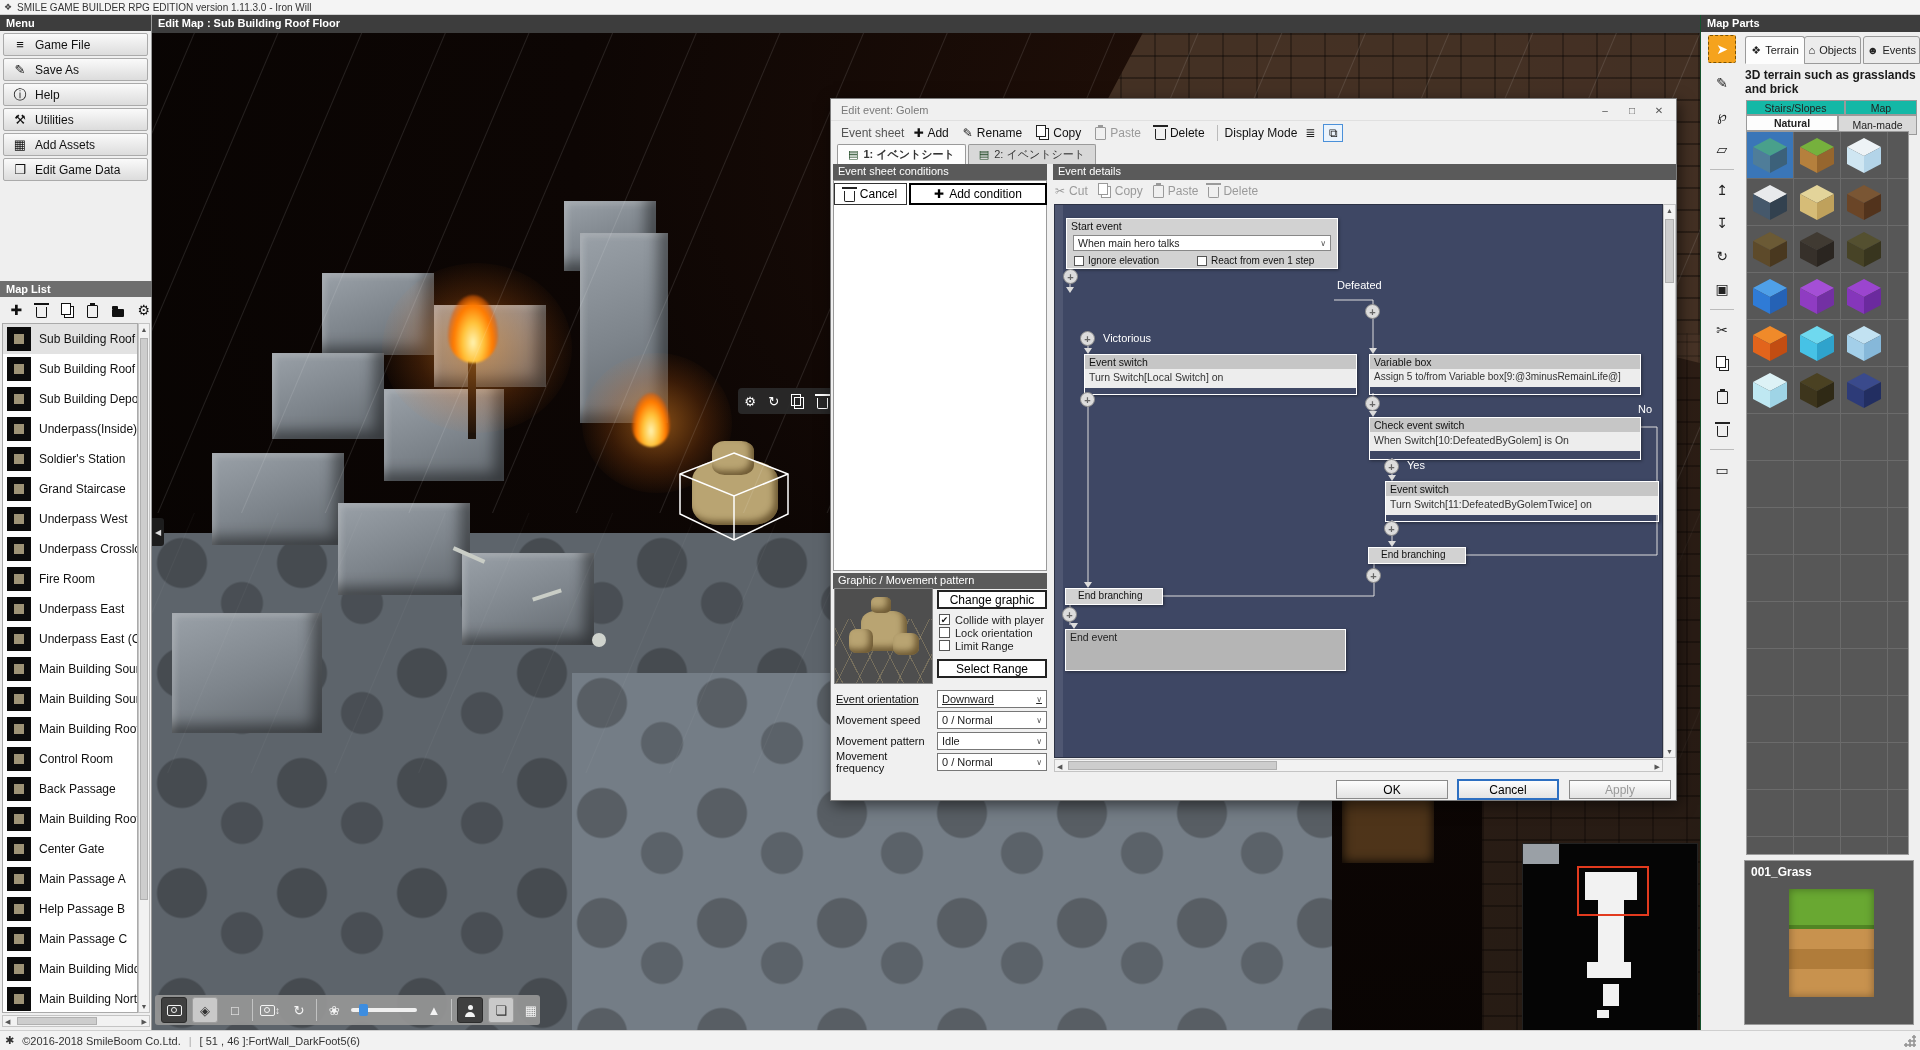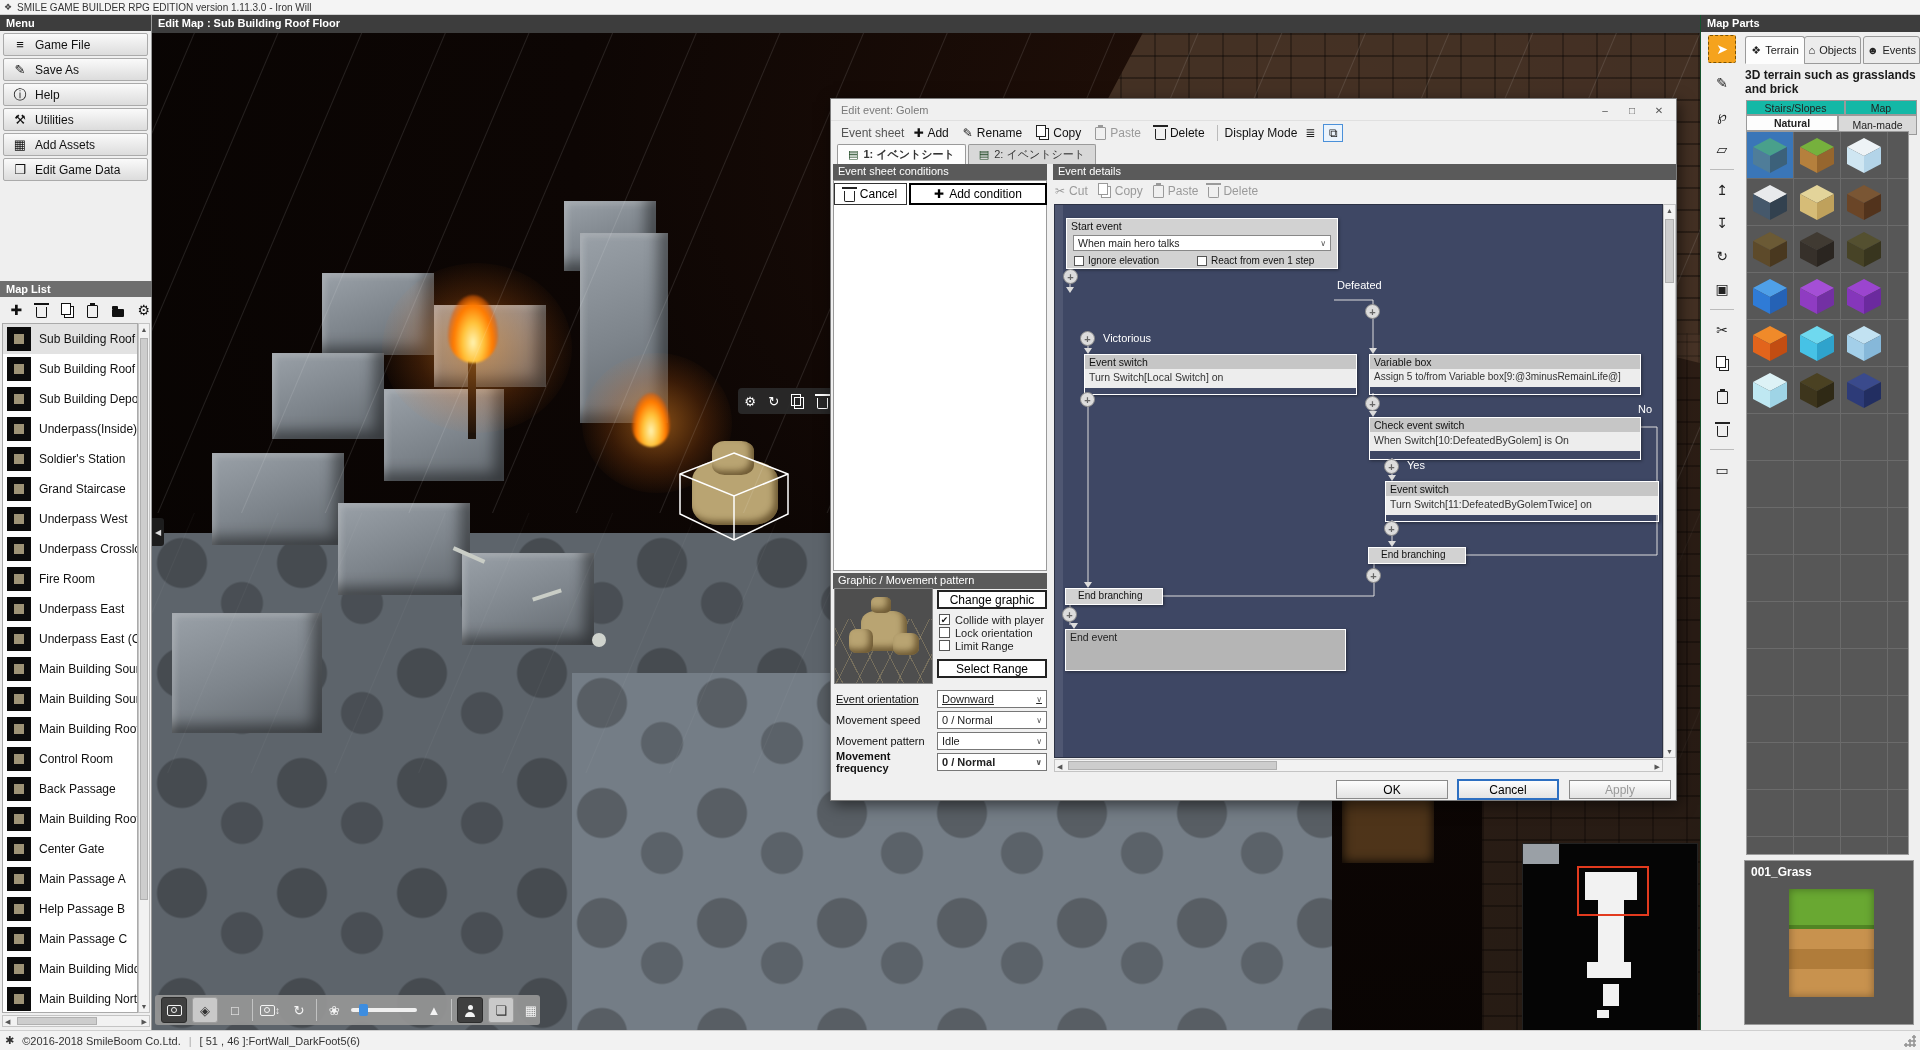--- a/index.html
+++ b/index.html
@@ -551,21 +551,21 @@
             <span class="chev">∨</span>
           </div>
         </div>
         <div class="ddrow" style="top: 633px;">
           <div class="dlabel">Movement pattern</div>
           <div class="dd">
             <span>Idle</span>
             <span class="chev">∨</span>
           </div>
         </div>
-        <div class="ddrow" style="top: 654px; font-weight: bold;">
+        <div class="ddrow" style="top: 654px;">
           <div class="dlabel">Movement frequency</div>
           <div class="dd">
             <span>0 / Normal</span>
             <span class="chev">∨</span>
           </div>
         </div>
       </div>
 
     <div class="col-hdr" style="left:222px;top:65px;width:623px;">Event details</div>
     <div id="details-tb">

